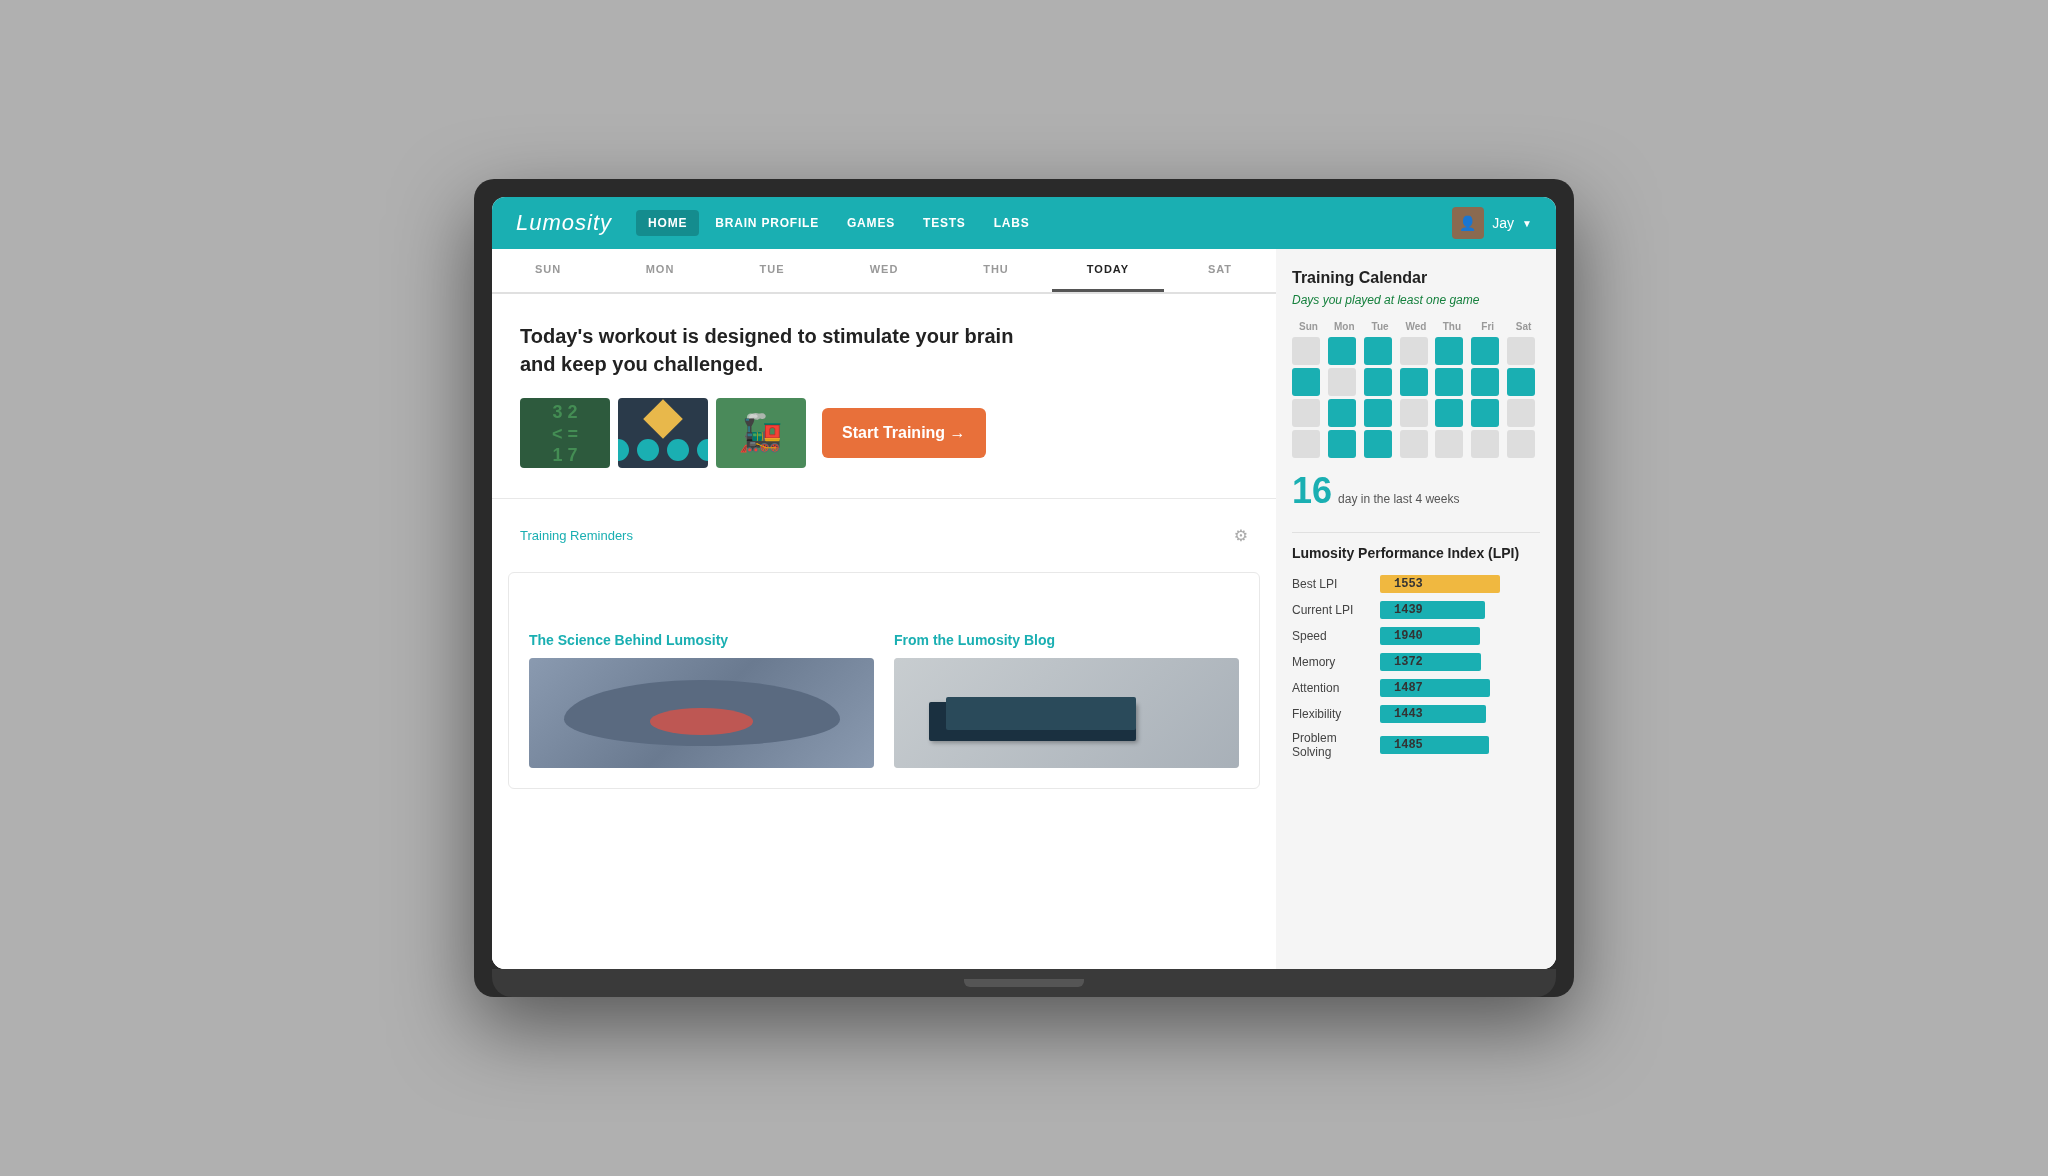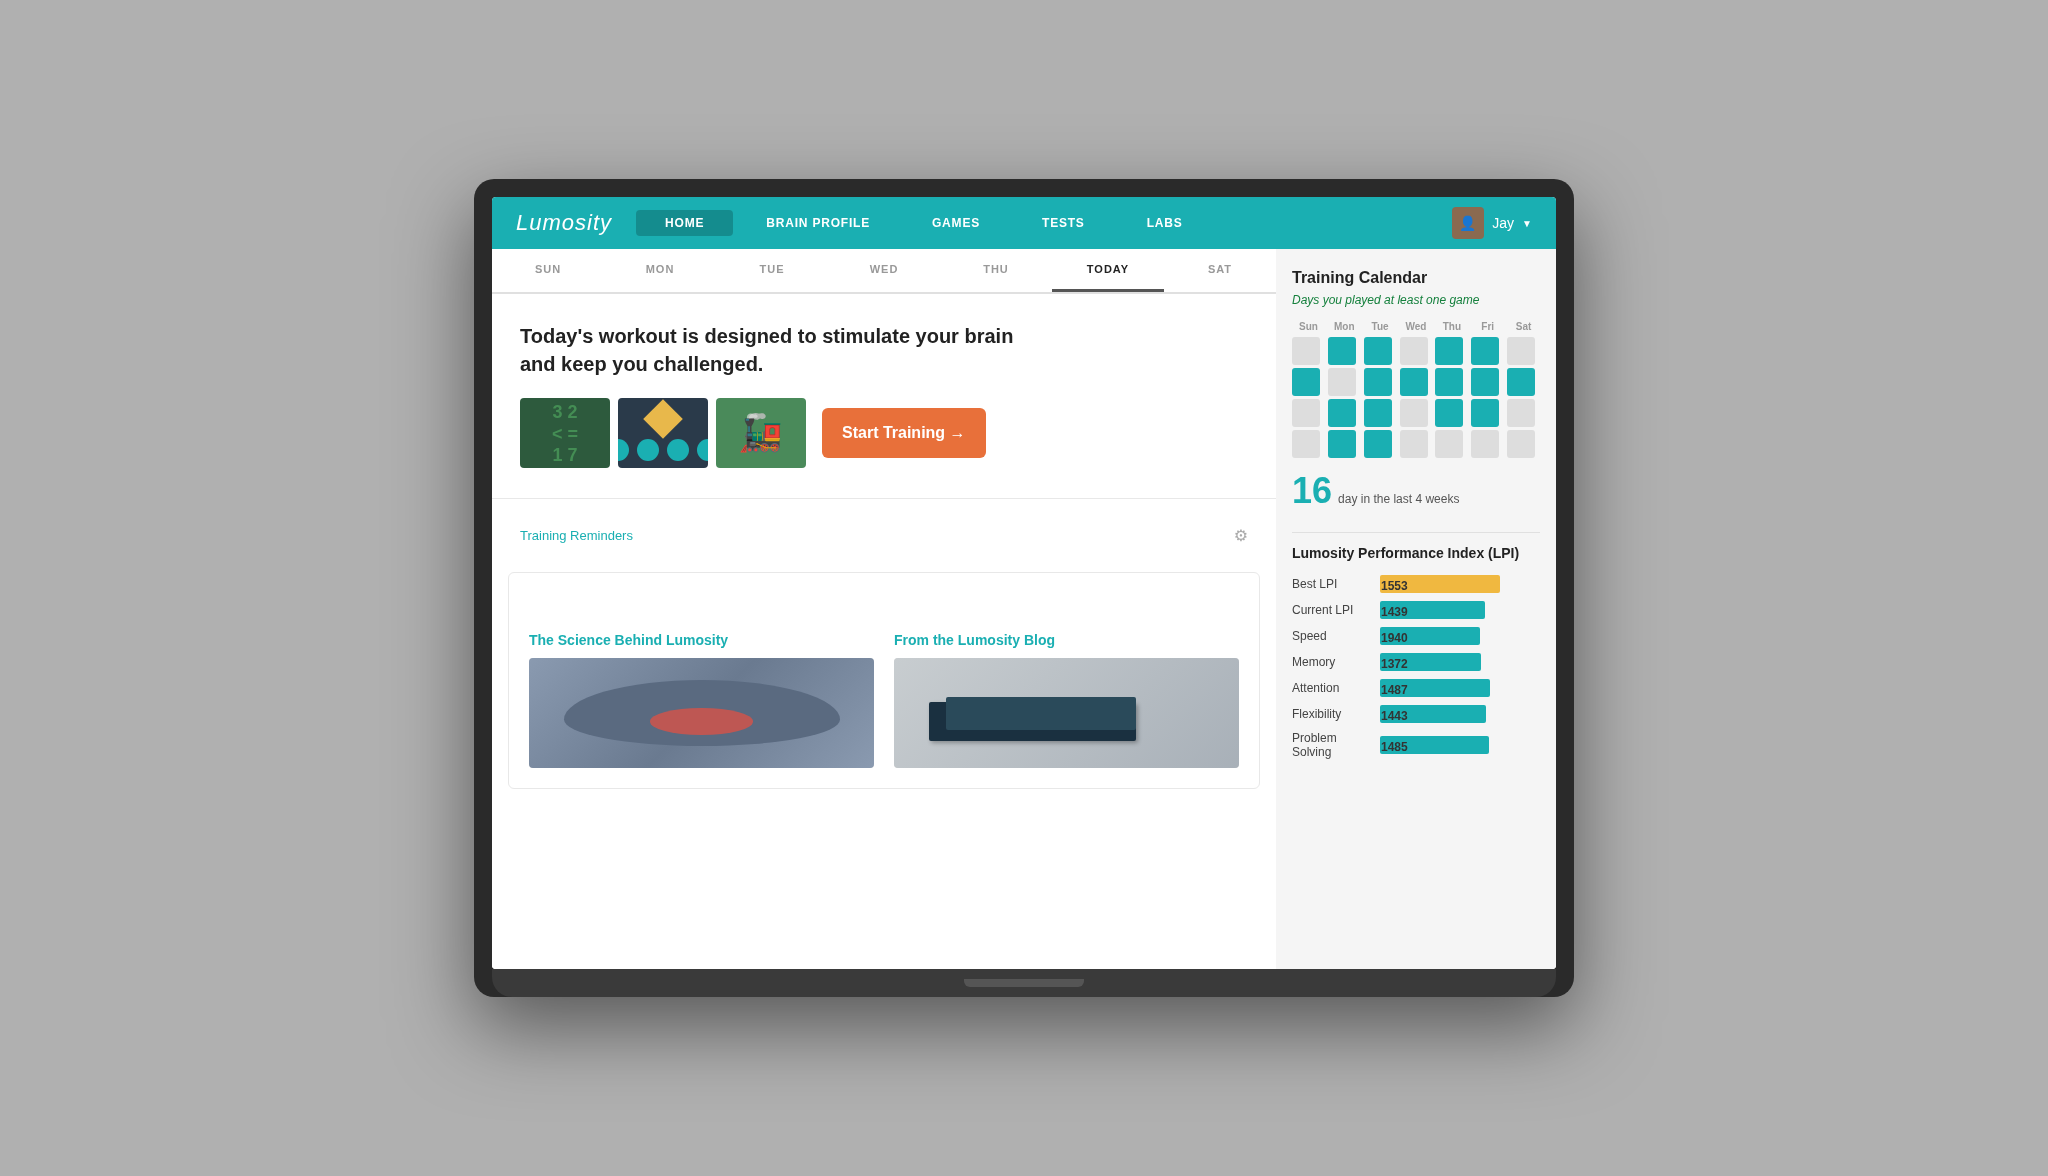--- a/index.html
+++ b/index.html
@@ -15,21 +15,21 @@
     .laptop-outer {
       width: 1100px;
       background: #2a2a2a;
       border-radius: 20px;
       padding: 18px 18px 0 18px;
       box-shadow: 0 30px 80px rgba(0,0,0,0.5);
     }
 
     .laptop-screen {
       background: #fff;
-      border-radius: 4px;
+      border-radius: 13px;
       overflow: hidden;
     }
 
     .laptop-base {
       height: 28px;
       background: #3a3a3a;
       border-radius: 0 0 20px 20px;
       display: flex;
       align-items: center;
       justify-content: center;
@@ -68,21 +68,21 @@
       align-items: center;
       flex: 1;
       gap: 4px;
     }
 
     .nav-link {
       color: white;
       font-size: 12px;
       font-weight: 600;
       letter-spacing: 0.8px;
-      padding: 6px 29px;
+      padding: 6px 12px;
       border-radius: 4px;
       cursor: pointer;
       text-transform: uppercase;
     }
 
     .nav-link.active {
       background: rgba(0,0,0,0.2);
     }
 
     .nav-user {
@@ -483,23 +483,24 @@
       display: flex;
       align-items: center;
       gap: 6px;
       flex: 1;
     }
 
     .lpi-bar {
       height: 18px;
       border-radius: 2px;
       display: flex;
-      align-items: flex-end;
-      padding-left: 1px;
+      align-items: center;
+      padding-left: 14px;
       min-width: 30px;
+      font-family: Liberation Mono, monospace;
     }
 
     .lpi-bar.gold {
       background: #f0b840;
     }
 
     .lpi-bar.teal {
       background: #1aafb2;
     }
 

